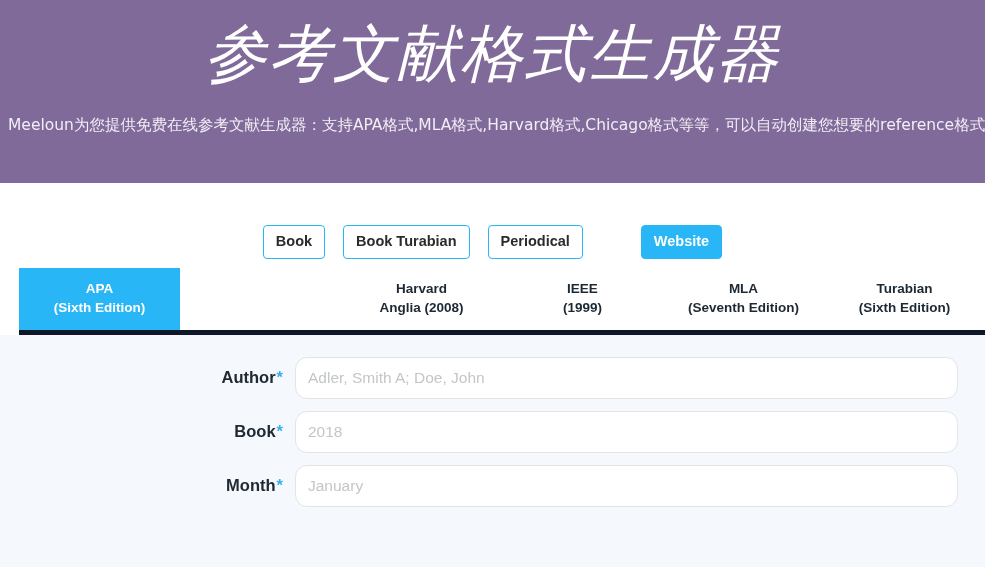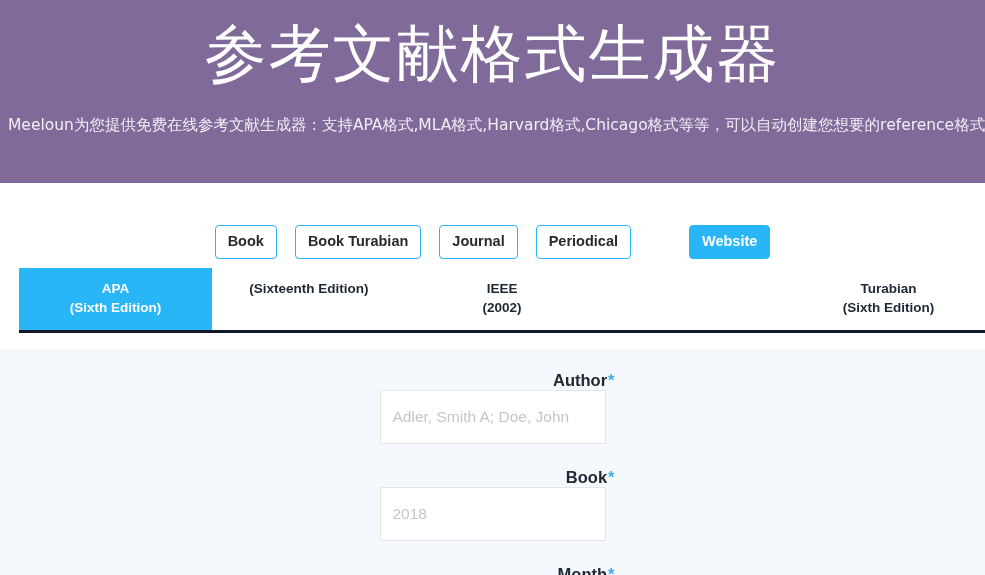--- a/index.html
+++ b/index.html
@@ -26,20 +26,21 @@
     position: relative;
   }
   .hero-title {
     color: #ffffff;
     font-size: 62px;
     line-height: 1.22;
     font-weight: 400;
     letter-spacing: 2px;
     margin: 0;
     font-family: "DejaVu Sans", "Liberation Sans", sans-serif;
+    font-style: italic;
   }
   .hero-sub {
     color: #f2eef6;
     font-size: 15.5px;
     line-height: 1.4;
     margin: 23px 0 0 0;
     padding: 0 8px;
     font-weight: 400;
     white-space: nowrap;
     font-family: "DejaVu Sans", "Liberation Sans", sans-serif;
@@ -70,22 +71,22 @@
   .type-btn.active {
     background: #29b6f6;
     border-color: #29b6f6;
     color: #ffffff;
     margin-left: 40px;
   }
 
   
   .tabs {
     display: flex;
-    margin: 9px 0 16px 19px;
-    border-bottom: 3px solid #0f172a;
+    margin: 9px 0 0 19px;
+    border-bottom: 5px solid #0f172a;
     background: #ffffff;
   }
   .tab {
     flex: 1 1 0;
     text-align: center;
     padding: 11px 2px 12px 2px;
     font-size: 13.5px;
     font-weight: bold;
     line-height: 1.45;
     color: #1c2833;
@@ -103,44 +104,43 @@
   
   .form-panel {
     background: #f5f9fd;
     padding: 22px 27px 20px 27px;
     box-sizing: border-box;
     height: 232px;
   }
   .field-row {
     display: flex;
     align-items: center;
-    margin-bottom: 24px;
-    flex-direction: column;
+    margin-bottom: 12px;
   }
   .field-label {
     width: 268px;
     text-align: right;
     padding-right: 12px;
     box-sizing: border-box;
     font-size: 16.5px;
     font-weight: bold;
     color: #202a33;
     font-family: "Liberation Sans", sans-serif;
     white-space: nowrap;
   }
   .req {
     color: #3aaeea;
     font-weight: bold;
     margin-left: 1px;
   }
   .field-input {
     flex: 1 1 auto;
-    height: 54px;
+    height: 42px;
     border: 1px solid #e2e4e7;
-    border-radius: 1px;
+    border-radius: 12px;
     background: #ffffff;
     font-size: 15.5px;
     color: #333333;
     padding: 0 12px;
     box-sizing: border-box;
     outline: none;
     font-family: "Liberation Sans", sans-serif;
   }
   .field-input::placeholder {
     color: #c3c6c9;
@@ -151,38 +151,42 @@
 <body>
 
 <div class="hero">
   <h1 class="hero-title">参考文献格式生成器</h1>
   <p class="hero-sub">Meeloun为您提供免费在线参考文献生成器：支持APA格式,MLA格式,Harvard格式,Chicago格式等等，可以自动创建您想要的reference格式。</p>
 </div>
 
 <div class="type-bar">
   <button class="type-btn">Book</button>
   <button class="type-btn">Book Turabian</button>
-  <button class="type-btn">Journal</button>
   <button class="type-btn">Periodical</button>
   <button class="type-btn active">Website</button>
 </div>
 
 <div class="tabs">
   <div class="tab active">
     <span class="l1">APA</span>
     <span class="l2">(Sixth Edition)</span>
   </div>
   <div class="tab">
-    <span class="l2">(Sixteenth Edition)</span>
+  </div>
+  <div class="tab">
+    <span class="l1">Harvard</span>
+    <span class="l2">Anglia (2008)</span>
   </div>
   <div class="tab">
     <span class="l1">IEEE</span>
-    <span class="l2">(2002)</span>
-  </div>
-  <div class="tab">
+    <span class="l2">(1999)</span>
+  </div>
+  <div class="tab">
+    <span class="l1">MLA</span>
+    <span class="l2">(Seventh Edition)</span>
   </div>
   <div class="tab">
     <span class="l1">Turabian</span>
     <span class="l2">(Sixth Edition)</span>
   </div>
 </div>
 
 <div class="form-panel">
 
   <div class="field-row">

